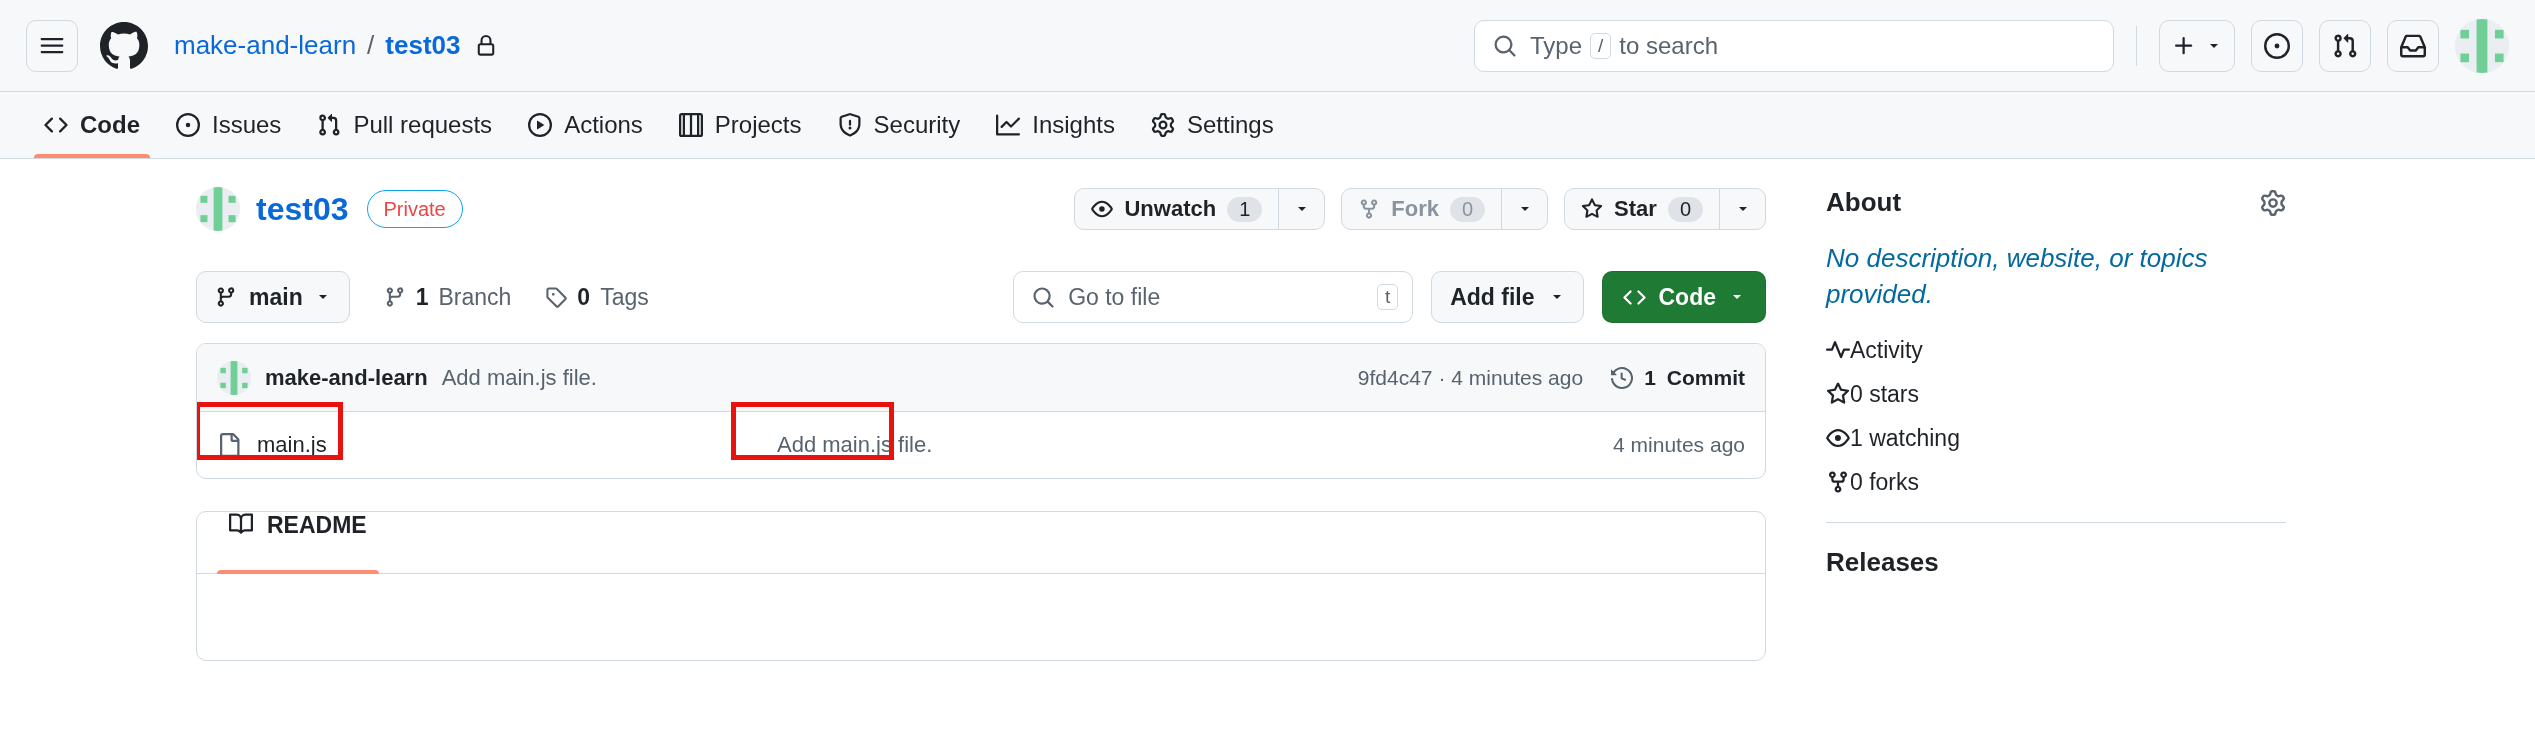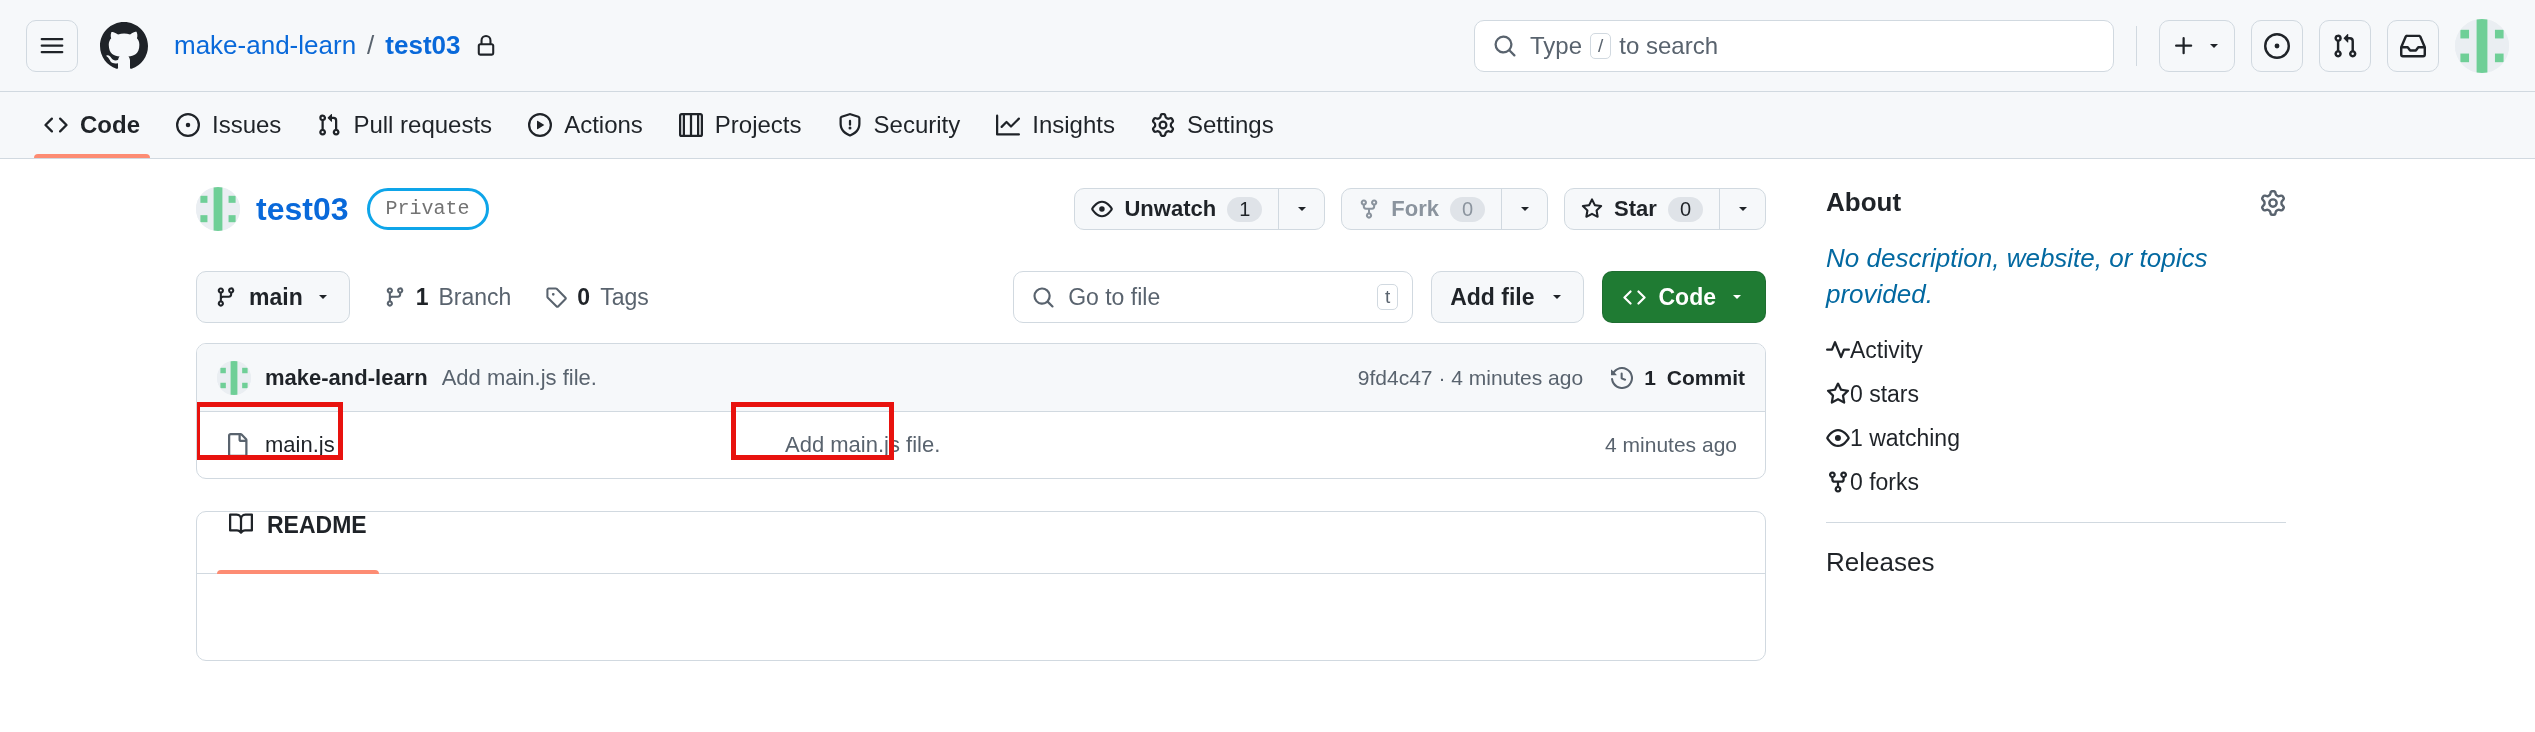--- a/index.html
+++ b/index.html
@@ -148,27 +148,26 @@
     background: #eaeef2;
     margin-right: 16px;
   }
   .repo-title {
     font-size: 32px; font-weight: 700;
     color: #0969da;
     cursor: pointer;
   }
   .badge-private {
     margin-left: 18px;
-    border: 3px solid #0ea5e9;
+    border: 1px solid #0ea5e9;
     border-radius: 999px;
     padding: 4px 16px;
     font-size: 20px;
-    color: #737373;
+    color: #ef4444;
     line-height: 28px;
-    font-family: Liberation Mono, monospace;
   }
   .repo-actions {
     margin-left: auto;
     display: flex; align-items: center; gap: 16px;
   }
   .split-btn {
     display: flex; align-items: stretch;
     border: 1px solid #d1d9e0;
     border-radius: 10px;
     background: #f6f8fa;
@@ -284,21 +283,21 @@
   .commit-author { font-size: 22px; font-weight: 700; color: #1f2328; cursor: pointer; margin-right: 14px;}
   .commit-msg { font-size: 22px; color: #59636e; cursor: pointer; }
   .commit-right { margin-left: auto; display: flex; align-items: center; gap: 28px; }
   .commit-hash { font-size: 21px; color: #59636e; cursor: pointer; }
   .commit-count { display: flex; align-items: center; gap: 11px; font-size: 21px; color: #59636e; cursor: pointer;}
   .commit-count b { color: #1f2328; }
 
   .file-row {
     display: flex; align-items: center;
     height: 66px;
-    padding: 0 28px;
+    padding: 0 20px;
     position: relative;
   }
   .file-name-cell { width: 560px; display: flex; align-items: center; gap: 16px; }
   .file-name { font-size: 22px; color: #1f2328; cursor: pointer; }
   .file-msg-cell { flex: 1; }
   .file-msg { font-size: 22px; color: #59636e; cursor: pointer; }
   .file-time { font-size: 21px; color: #59636e; white-space: nowrap; }
 
   
   .annot {
@@ -349,21 +348,21 @@
     color: #0369a1;
     line-height: 1.4;
   }
   .side-list { margin-top: 24px; display: flex; flex-direction: column; gap: 17px; }
   .side-item {
     display: flex; align-items: center; gap: 0;
     font-size: 23px; color: #1f2328;
     cursor: pointer;
   }
   .side-div { border-top: 1px solid #d1d9e0; margin-top: 26px; }
-  .side-sect-title { font-size: 26px; font-weight: 400; margin-top: 24px; }
+  .side-sect-title { font-size: 26px; font-weight: 700; margin-top: 24px; }
 
   svg { display: block; }
   .ico { flex: 0 0 auto; }
 </style>
 </head>
 <body>
 
 <div class="app-header">
 
   <div class="hamburger-btn">

